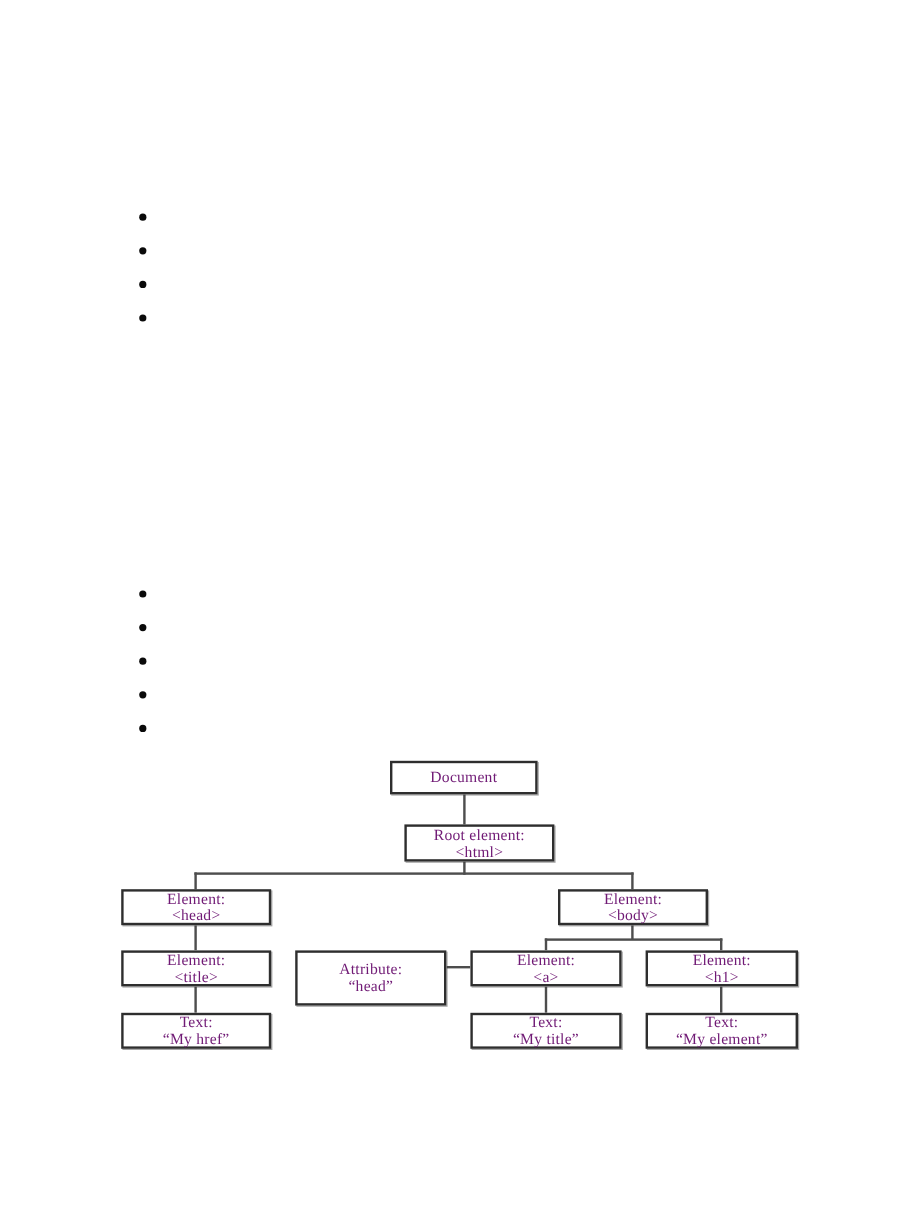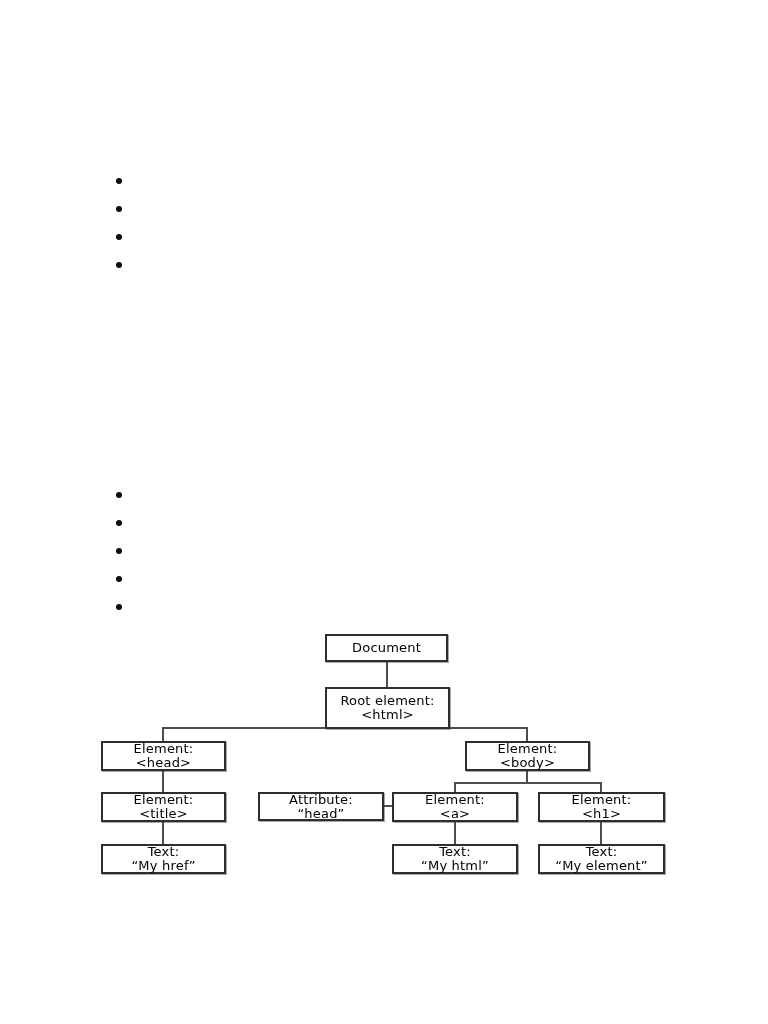--- a/index.html
+++ b/index.html
@@ -31,33 +31,34 @@
     background: #ffffff;
     border: 2px solid #2e2e2e;
     box-shadow: 1px 1px 0 rgba(60,60,60,0.45);
     display: flex;
     flex-direction: column;
     align-items: center;
     justify-content: center;
     text-align: center;
     font-size: 13px;
     line-height: 14px;
-    color: #000000;
+    color: #701a75;
     letter-spacing: 0.2px;
+    font-family: Liberation Serif, serif;
   }
   .edge { position: absolute; background: #4d4d4d; }
   .edge.v { width: 2px; }
   .edge.h { height: 2px; }
 
   .n-document    { left: 325px; top: 634px; width: 123px; height: 28px; }
-  .n-root        { left: 325px; top: 687px; width: 125px; height: 42px; }
+  .n-root        { left: 337px; top: 687px; width: 125px; height: 31px; }
   .n-head        { left: 101px; top: 741px; width: 125px; height: 30px; }
   .n-body        { left: 465px; top: 741px; width: 125px; height: 30px; }
   .n-title       { left: 101px; top: 792px; width: 125px; height: 30px; }
-  .n-attr        { left: 246px; top: 792px; width: 126px; height: 29px; margin-left: 12px; }
+  .n-attr        { left: 246px; top: 792px; width: 126px; height: 46px; }
   .n-a           { left: 392px; top: 792px; width: 126px; height: 30px; }
   .n-h1          { left: 538px; top: 792px; width: 127px; height: 30px; }
   .n-text-title  { left: 101px; top: 844px; width: 125px; height: 30px; }
   .n-text-link   { left: 392px; top: 844px; width: 126px; height: 30px; }
   .n-text-header { left: 538px; top: 844px; width: 127px; height: 30px; }
 
   .e1  { left: 386px; top: 661px; height: 27px; }  
   .e2  { left: 386px; top: 717px; height: 12px; }  
   .e3  { left: 162px; top: 727px; width: 366px; }  
   .e4  { left: 162px; top: 727px; height: 15px; }  
@@ -174,21 +175,21 @@
       <span>&lt;h1&gt;</span>
     </div>
 
     <div class="node n-text-title">
       <span>Text:</span>
       <span>“My href”</span>
     </div>
 
     <div class="node n-text-link">
       <span>Text:</span>
-      <span>“My html”</span>
+      <span>“My title”</span>
     </div>
 
     <div class="node n-text-header">
       <span>Text:</span>
       <span>“My element”</span>
     </div>
 
   </div>
 </div>
 

